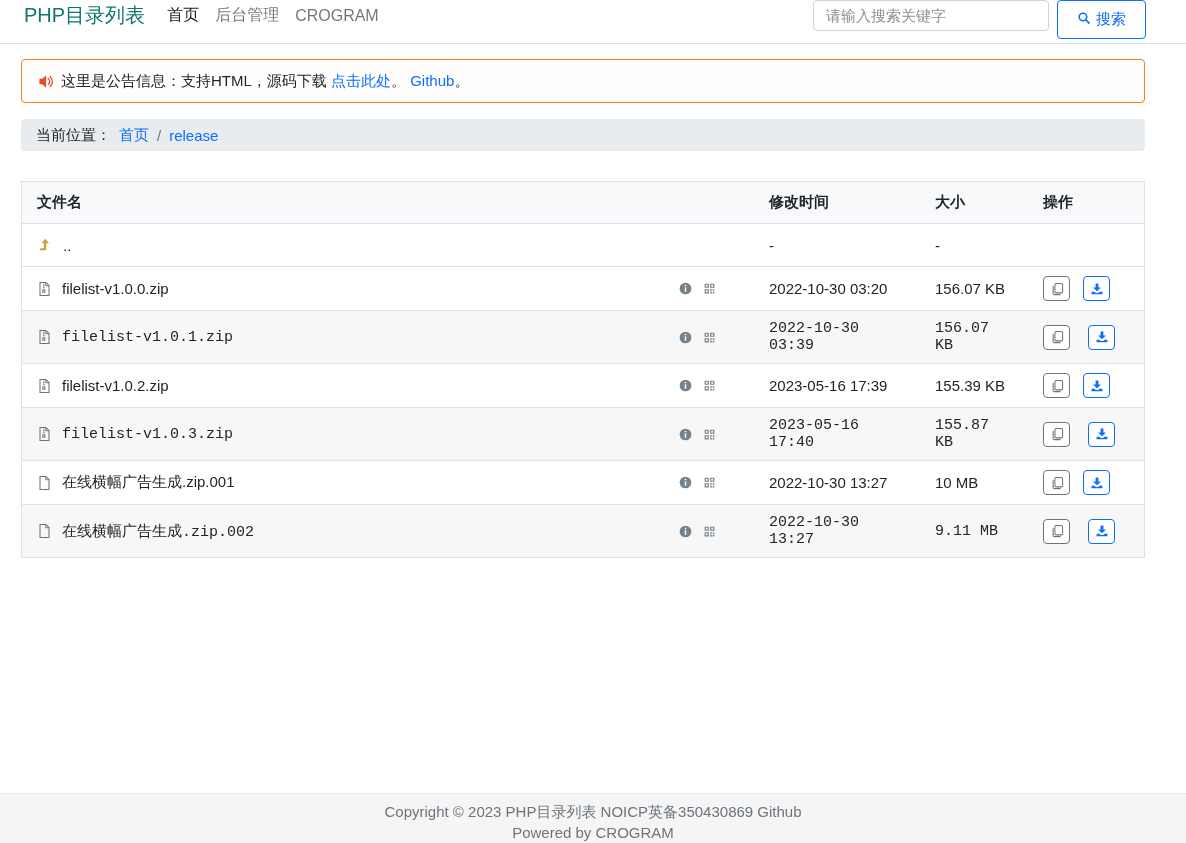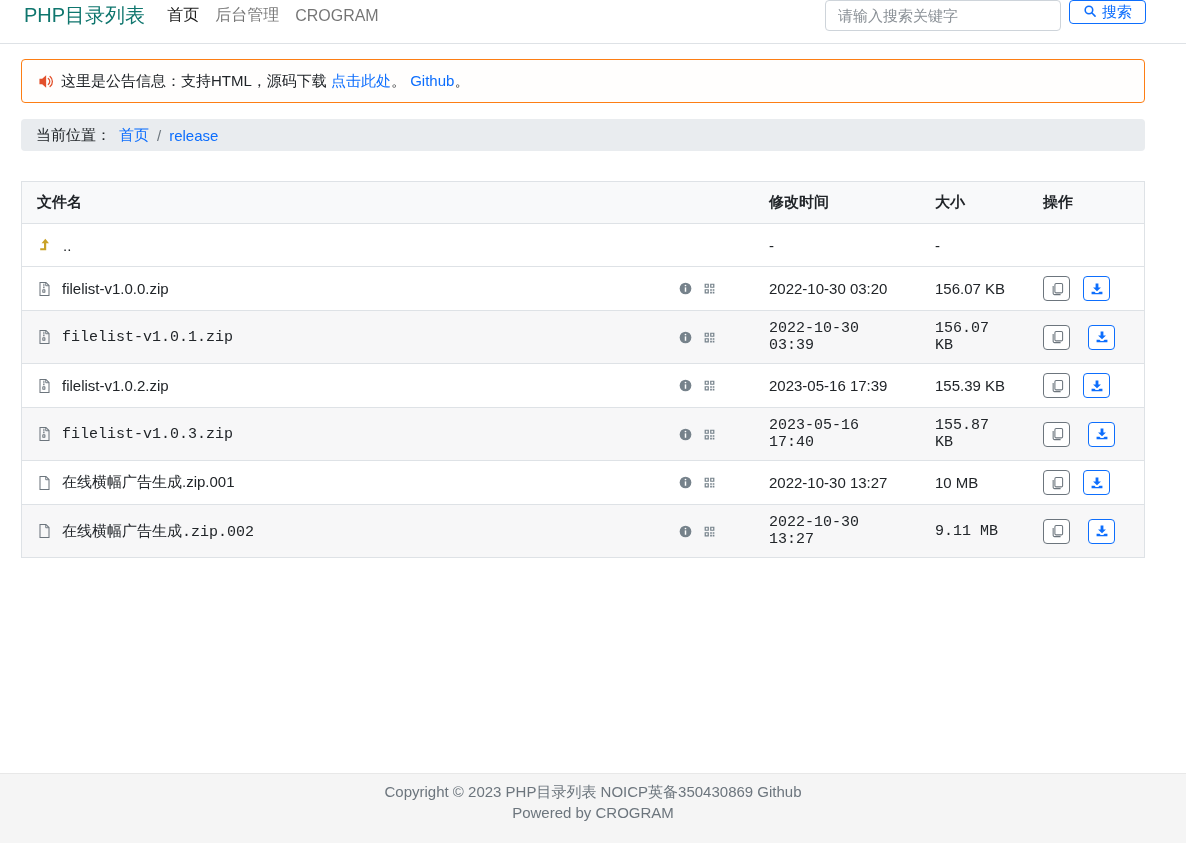--- a/index.html
+++ b/index.html
@@ -24,22 +24,22 @@
   .brand { font-size:20px; color:#0f766e; margin-right:22px; white-space:nowrap; }
   .nav-link { font-size:16px; color:rgba(0,0,0,.55); margin-right:16px; white-space:nowrap; }
   .nav-link.active { color:rgba(0,0,0,.9); }
   .nav-search { display:flex; gap:8px; }
   .search-input {
     width:236px; height:31px; border:1px solid #ced4da; border-radius:4px;
     padding:0 12px; font-size:15px; font-family:inherit; color:#212529; outline:none;
   }
   .search-input::placeholder { color:#8a9096; }
   .search-btn {
-    height:24px; border:1px solid #0d6efd; background:#fff; color:#0d6efd;
-    border-radius:4px; font-size:15px; font-family:inherit; padding:0 13px;
+    height:39px; border:1px solid #0d6efd; background:#fff; color:#0d6efd;
+    border-radius:4px; font-size:15px; font-family:inherit; padding:0 19px;
     display:flex; align-items:center; gap:5px; cursor:pointer;
   }
 
   main { flex:1 1 auto; }
   .container { margin:0 41px 0 21px; }
 
   
   .alert {
     margin-top:15px; height:44px;
     border:1px solid #fd7e14; background:#fffefd; border-radius:4px;
@@ -79,21 +79,21 @@
     display:inline-flex; align-items:center; justify-content:center; cursor:pointer;
     vertical-align:middle;
   }
   .btn-copy { border:1px solid #6c757d; }
   .btn-download { border:1px solid #0d6efd; margin-left:9px; }
 
   
   footer {
     flex-shrink:0; background:#f5f5f5; border-top:1px solid #e8e8e8;
     text-align:center; font-size:15px; color:#6c757d;
-    padding:7px 0 20px; line-height:21px;
+    padding:7px 0 0; line-height:21px;
   }
 </style>
 </head>
 <body>
 
 <header class="navbar">
   <div class="nav-left">
     <a class="brand">PHP目录列表</a>
     <a class="nav-link active">首页</a>
     <a class="nav-link">后台管理</a>

